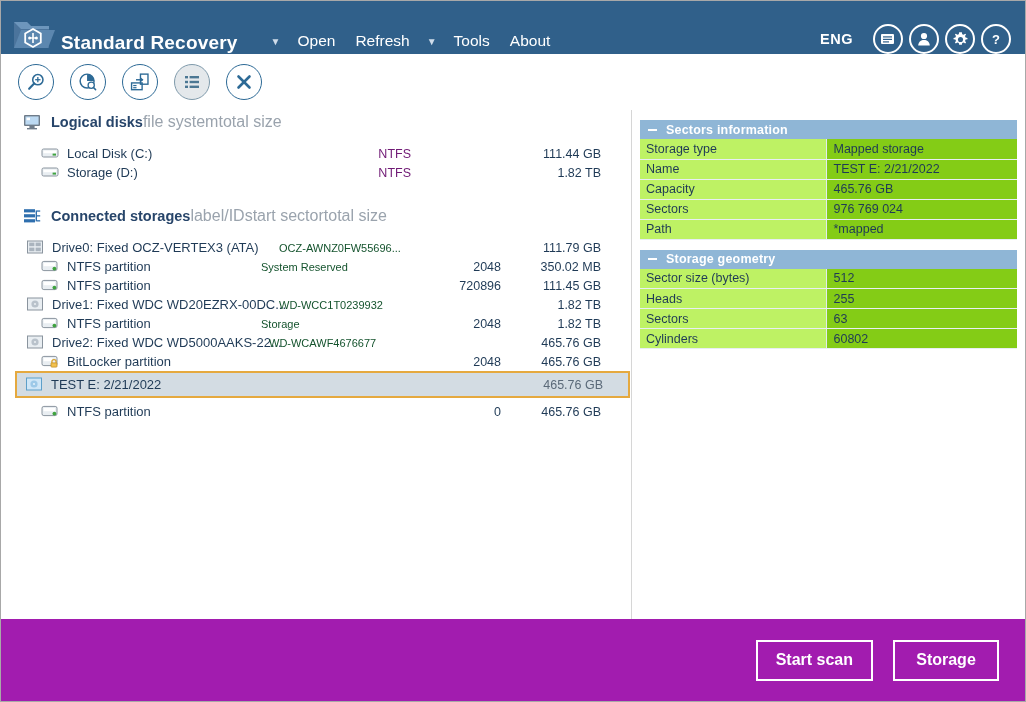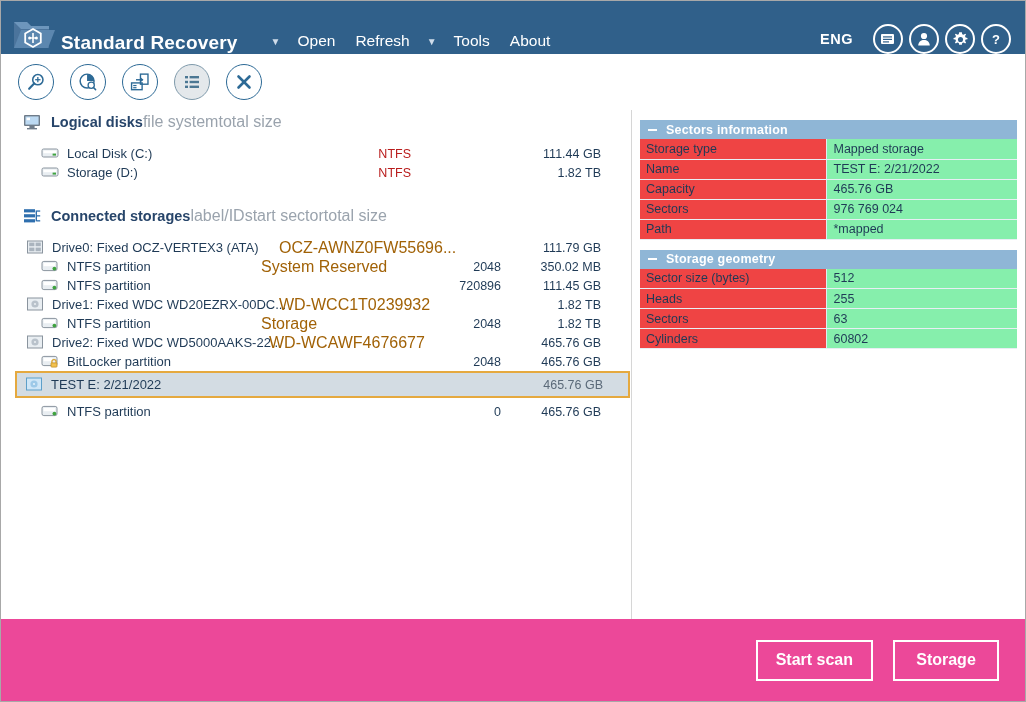--- a/index.html
+++ b/index.html
@@ -92,22 +92,22 @@
   .group-title { font-size:14.5px; font-weight:bold; color:#27456a; }
   .col { color:#9aa3ad; font-size:16px; font-weight:normal; }
   .row {
     display:flex; align-items:center;
     height:19px;
     padding-left:22px;
     position:relative;
   }
   .row .ricon { width:18px; height:15px; margin-right:8px; flex:0 0 auto; position:relative; }
   .row .rlabel { font-size:13px; color:#1f3a56; white-space:nowrap; }
-  .row .c-fs   { position:absolute; left:300px; width:110px; text-align:right; font-size:12.5px; color:#b91c1c; }
-  .row .c-lbl  { position:absolute; left:278px; width:210px; text-align:left; font-size:16px; color:#a16207; }
+  .row .c-fs   { position:absolute; left:300px; width:110px; text-align:right; font-size:12.5px; color:#701a75; }
+  .row .c-lbl  { position:absolute; left:278px; width:210px; text-align:left; font-size:11px; color:#14532d; }
   .row .c-sect { position:absolute; left:400px; width:100px; text-align:right; font-size:12.5px; color:#1f3a56; }
   .row .c-size { position:absolute; left:500px; width:100px; text-align:right; font-size:12.5px; color:#1f3a56; }
   .hdr-row .c-fs, .hdr-row .c-lbl, .hdr-row .c-sect, .hdr-row .c-size { color:#9aa3ad; }
   .row.indent1 { padding-left:25px; }
   .row.indent2 { padding-left:40px; }
   .row.selected {
     background:#d3dce3;
     border:2px solid #e5a93f;
     height:27px;
     margin-left:14px;
@@ -131,28 +131,28 @@
   }
   .info-table { width:100%; border-collapse:collapse; table-layout:fixed; }
   .info-table tr { height:20px; }
   .info-table td {
     font-size:12.5px; color:#1f3a56;
     border-bottom:1px solid #e8eef4;
     padding:0 0 0 6px;
     vertical-align:middle;
     white-space:nowrap; overflow:hidden; text-overflow:ellipsis;
   }
-  .info-table td.k { width:186px; background:#ef4444; border-right:1px solid #e3eaf1; }
-  .info-table td.v { background:#86efac; padding-left:7px; }
+  .info-table td.k { width:186px; background:#bef264; border-right:1px solid #e3eaf1; }
+  .info-table td.v { background:#84cc16; padding-left:7px; }
   .sect-gap { height:10px; }
 
   
   .footer {
     height:82px; min-height:82px;
-    background:#ec4899;
+    background:#a21caf;
     display:flex; align-items:center; justify-content:flex-end;
     padding-right:26px; gap:20px;
   }
   .foot-btn {
     border:2px solid #ffffff; background:transparent;
     color:#ffffff; font-size:16px; font-weight:bold;
     font-family:"Liberation Sans", sans-serif;
     padding:0 18px; height:41px; min-width:106px;
     display:flex; align-items:center; justify-content:center;
     cursor:pointer;

